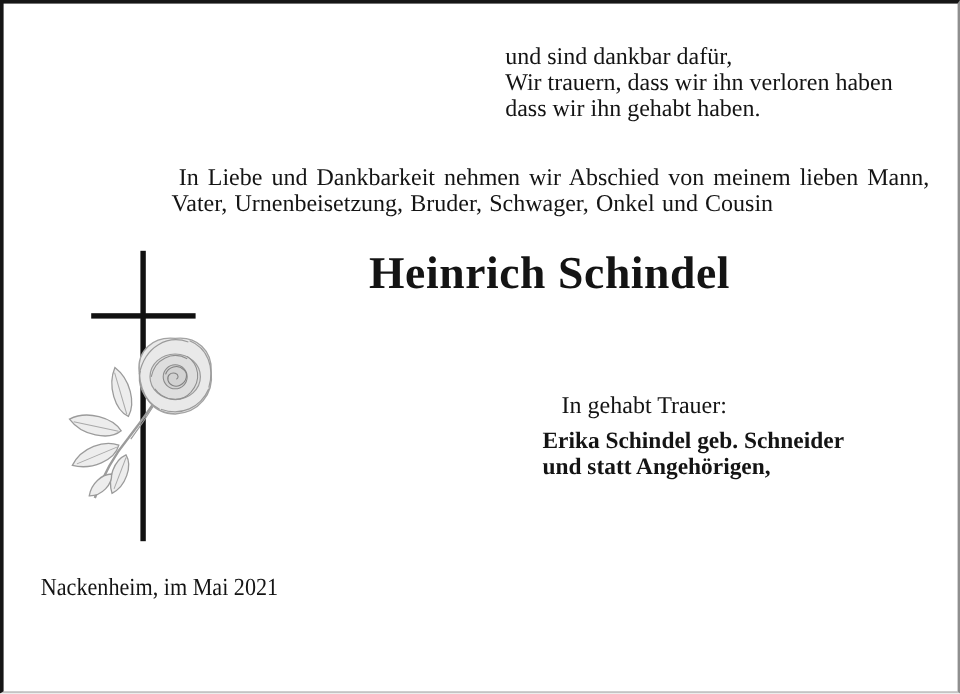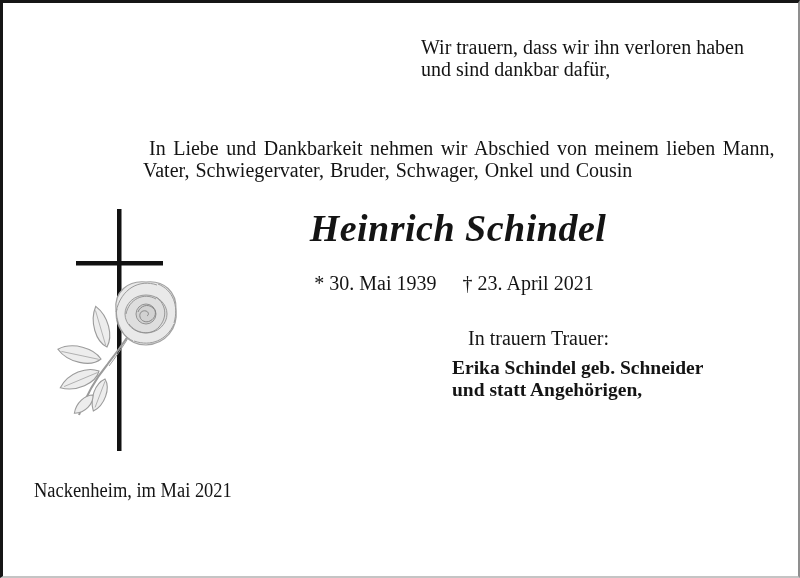--- a/index.html
+++ b/index.html
@@ -21,21 +21,20 @@
   .quote-line   { font-size: 20px; line-height: 22px; }
   .intro-line   { font-size: 20px; }
   .intro-line.l1 { word-spacing: 2.5px; }
   .intro-line.l2 { word-spacing: 1px; }
   .name {
     font-size: 38px;
     font-weight: bold;
     letter-spacing: 0.5px;
     text-align: center;
     width: 450px;
-    font-style: italic;
   }
   .dates { font-size: 20px; text-align: center; width: 450px; }
   .dates .birth { margin-right: 26px; }
   .stiller { font-size: 20px; }
   .mourner-line { font-size: 19.5px; font-weight: bold; line-height: 22.4px; }
   .condensed {
     font-size: 20.5px;
     transform: scaleX(0.9);
     transform-origin: left top;
     display: inline-block;
@@ -90,34 +89,32 @@
       <ellipse rx="21" ry="19" fill="#dedede" stroke="#9b9b9b" stroke-width="1"></ellipse>
       <path d="M-20,0 C-17,-15 -2,-22 10,-15" fill="none" stroke="#8f8f8f" stroke-width="0.9"></path>
       <path d="M10,-17 C20,-10 22,3 13,13" fill="none" stroke="#8f8f8f" stroke-width="0.9"></path>
       <path d="M13,13 C5,22 -10,20 -17,10" fill="none" stroke="#8f8f8f" stroke-width="0.9"></path>
       <circle r="10" fill="#d2d2d2" stroke="#8a8a8a" stroke-width="0.9"></circle>
       <path d="M-8,-2 C-6,-8 2,-11 7,-6 C11,-3 10,4 4,7 C0,9 -5,7 -6,3 C-7,-1 -4,-4 0,-3 C3,-2 3,1 1,2" fill="none" stroke="#808080" stroke-width="0.9"></path>
     </g>
   </svg>
 
   <div class="abs" style="left:418px; top:33px;">
+    <div class="quote-line">und sind dankbar dafür,</div>
     <div class="quote-line">Wir trauern, dass wir ihn verloren haben</div>
-    <div class="quote-line">und sind dankbar dafür,</div>
+    <div class="quote-line">dass wir ihn gehabt haben.</div>
   </div>
 
   <div class="abs intro-line l1" style="left:146px; top:134px;">In Liebe und Dankbarkeit nehmen wir Abschied von meinem lieben Mann,</div>
-  <div class="abs intro-line l2" style="left:140px; top:156px;">Vater, Schwiegervater, Bruder, Schwager, Onkel und Cousin</div>
+  <div class="abs intro-line l2" style="left:140px; top:156px;">Vater, Urnenbeisetzung, Bruder, Schwager, Onkel und Cousin</div>
 
   <div class="abs name" style="left:230px; top:203px;">Heinrich Schindel</div>
 
-  <div class="abs dates" style="left:226px; top:269px;">
-    <span class="birth">* 30. Mai 1939</span><span>† 23. April 2021</span>
-  </div>
 
-  <div class="abs stiller" style="left:465px; top:324px;">In trauern Trauer:</div>
+  <div class="abs stiller" style="left:465px; top:324px;">In gehabt Trauer:</div>
 
   <div class="abs" style="left:449px; top:354px;">
     <div class="mourner-line">Erika Schindel geb. Schneider</div>
     <div class="mourner-line">und statt Angehörigen,</div>
   </div>
 
   <div class="abs" style="left:31px; top:476px;text-align:right;">
     <span class="condensed">Nackenheim, im Mai 2021</span>
   </div>
 

